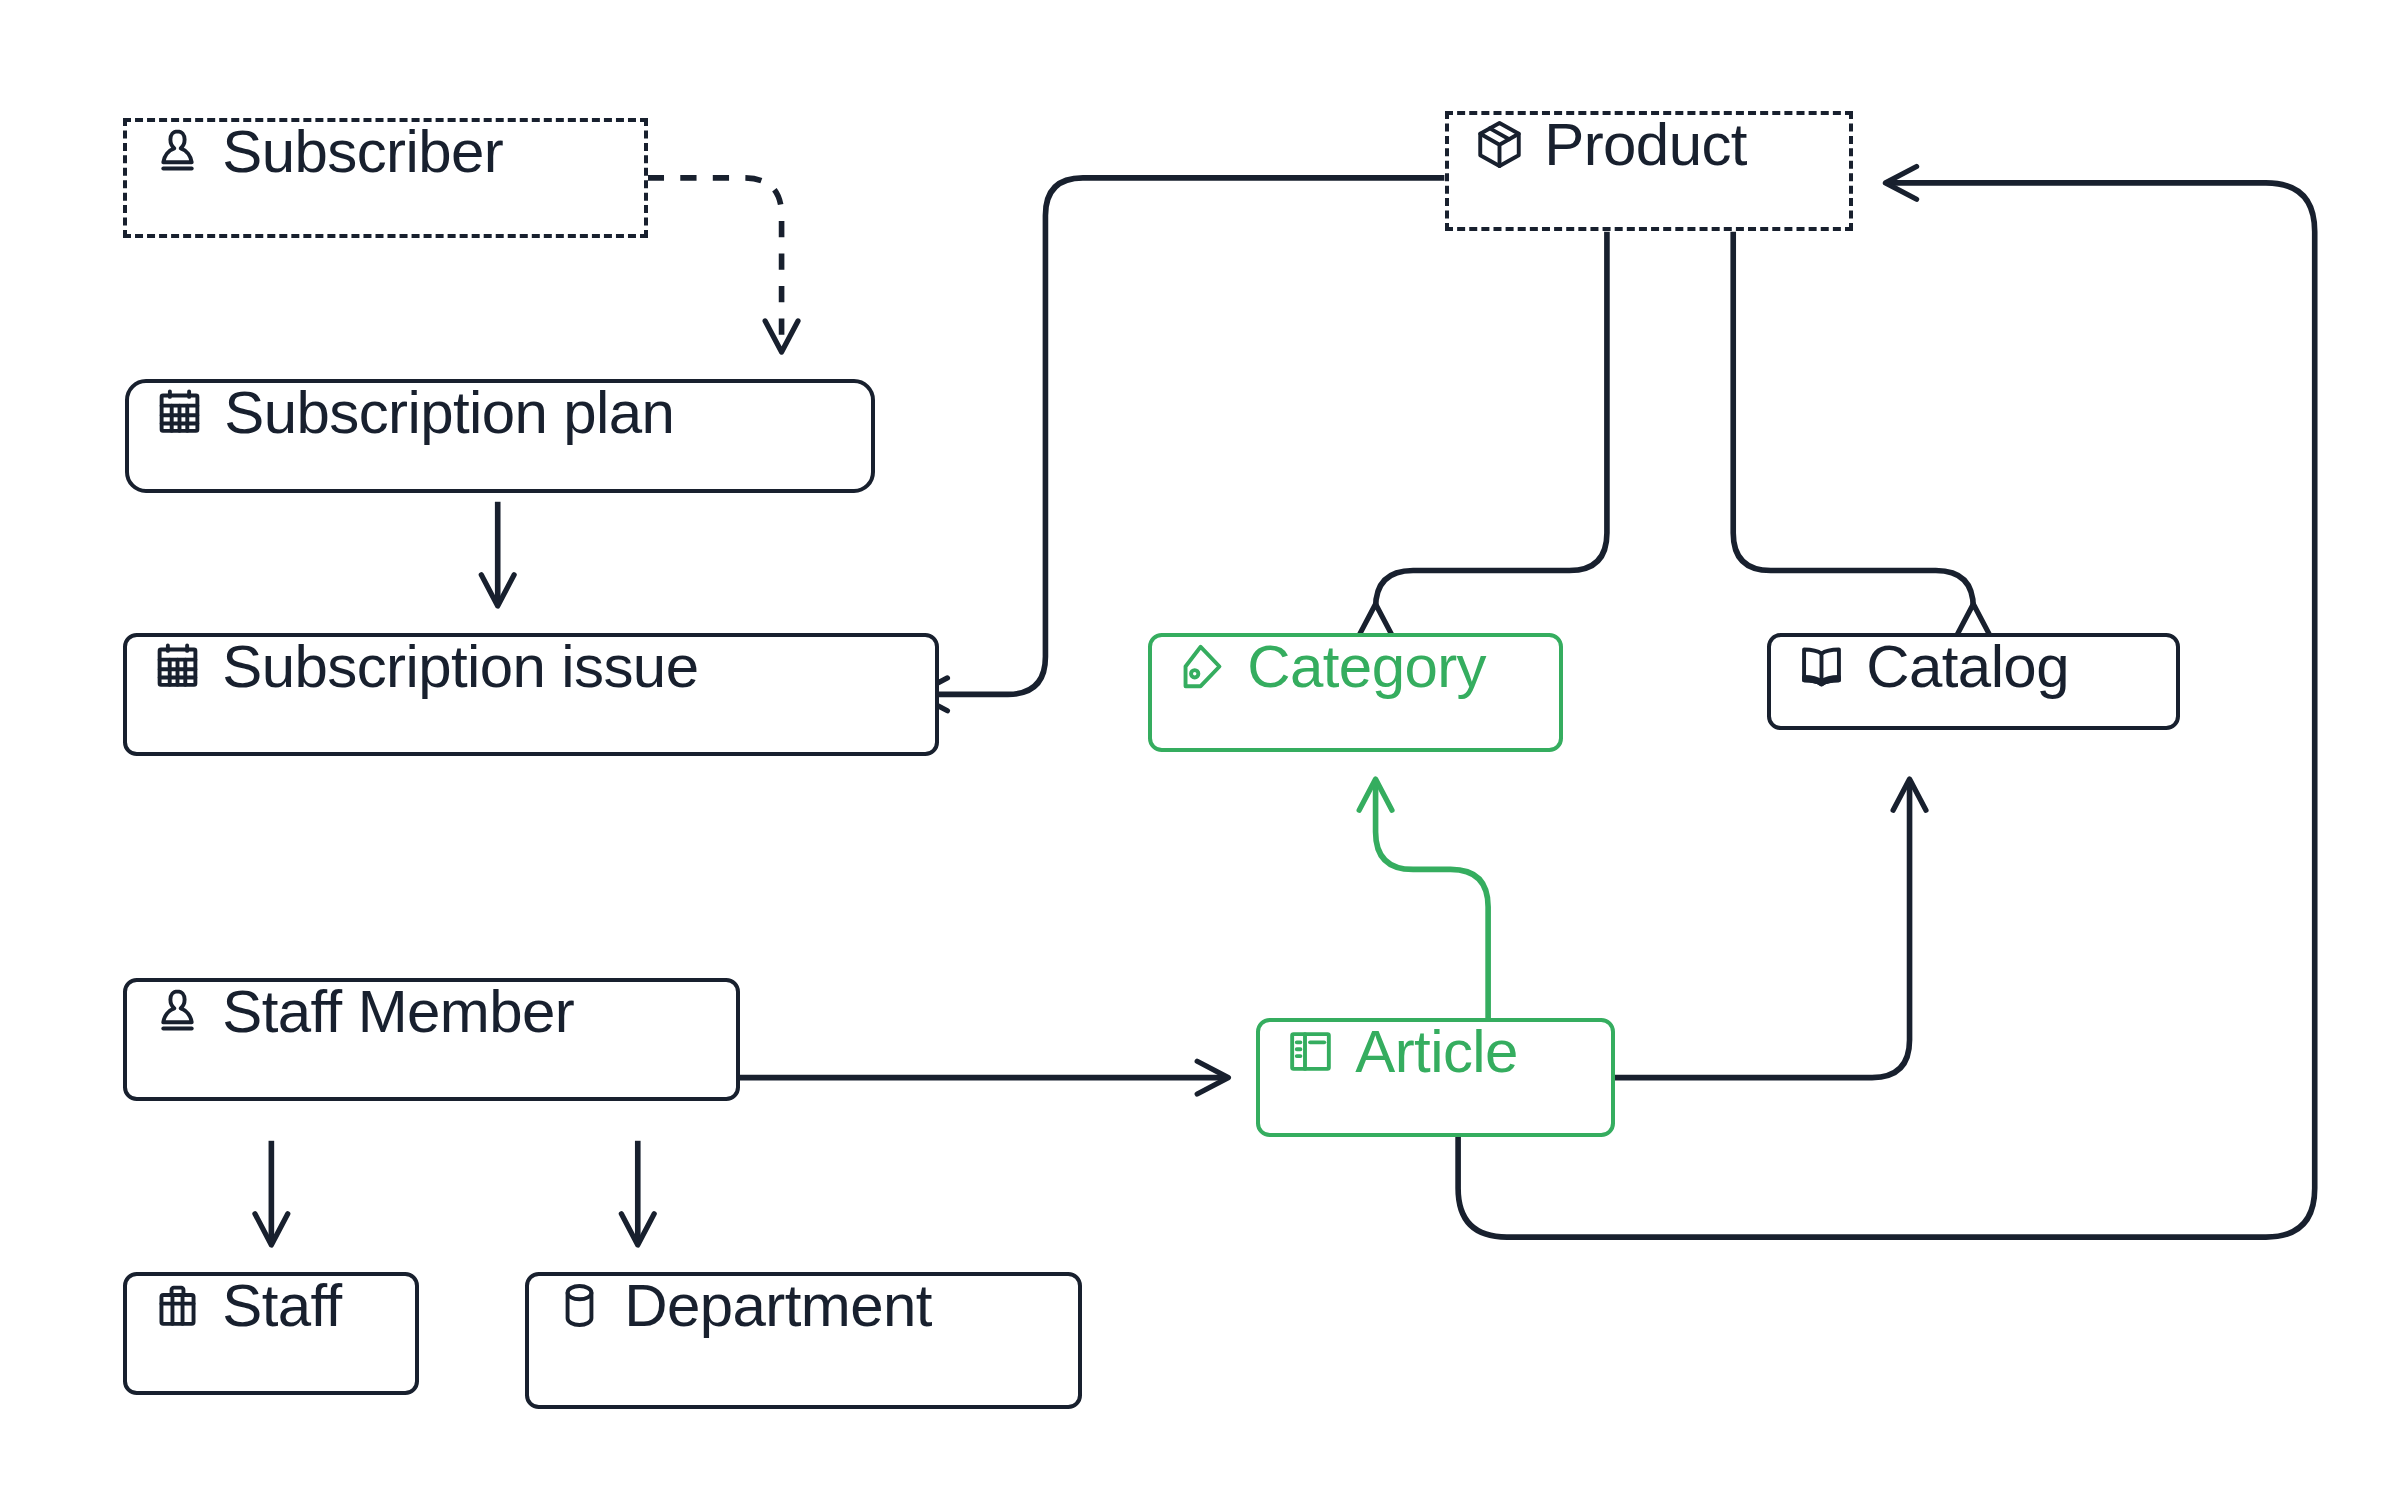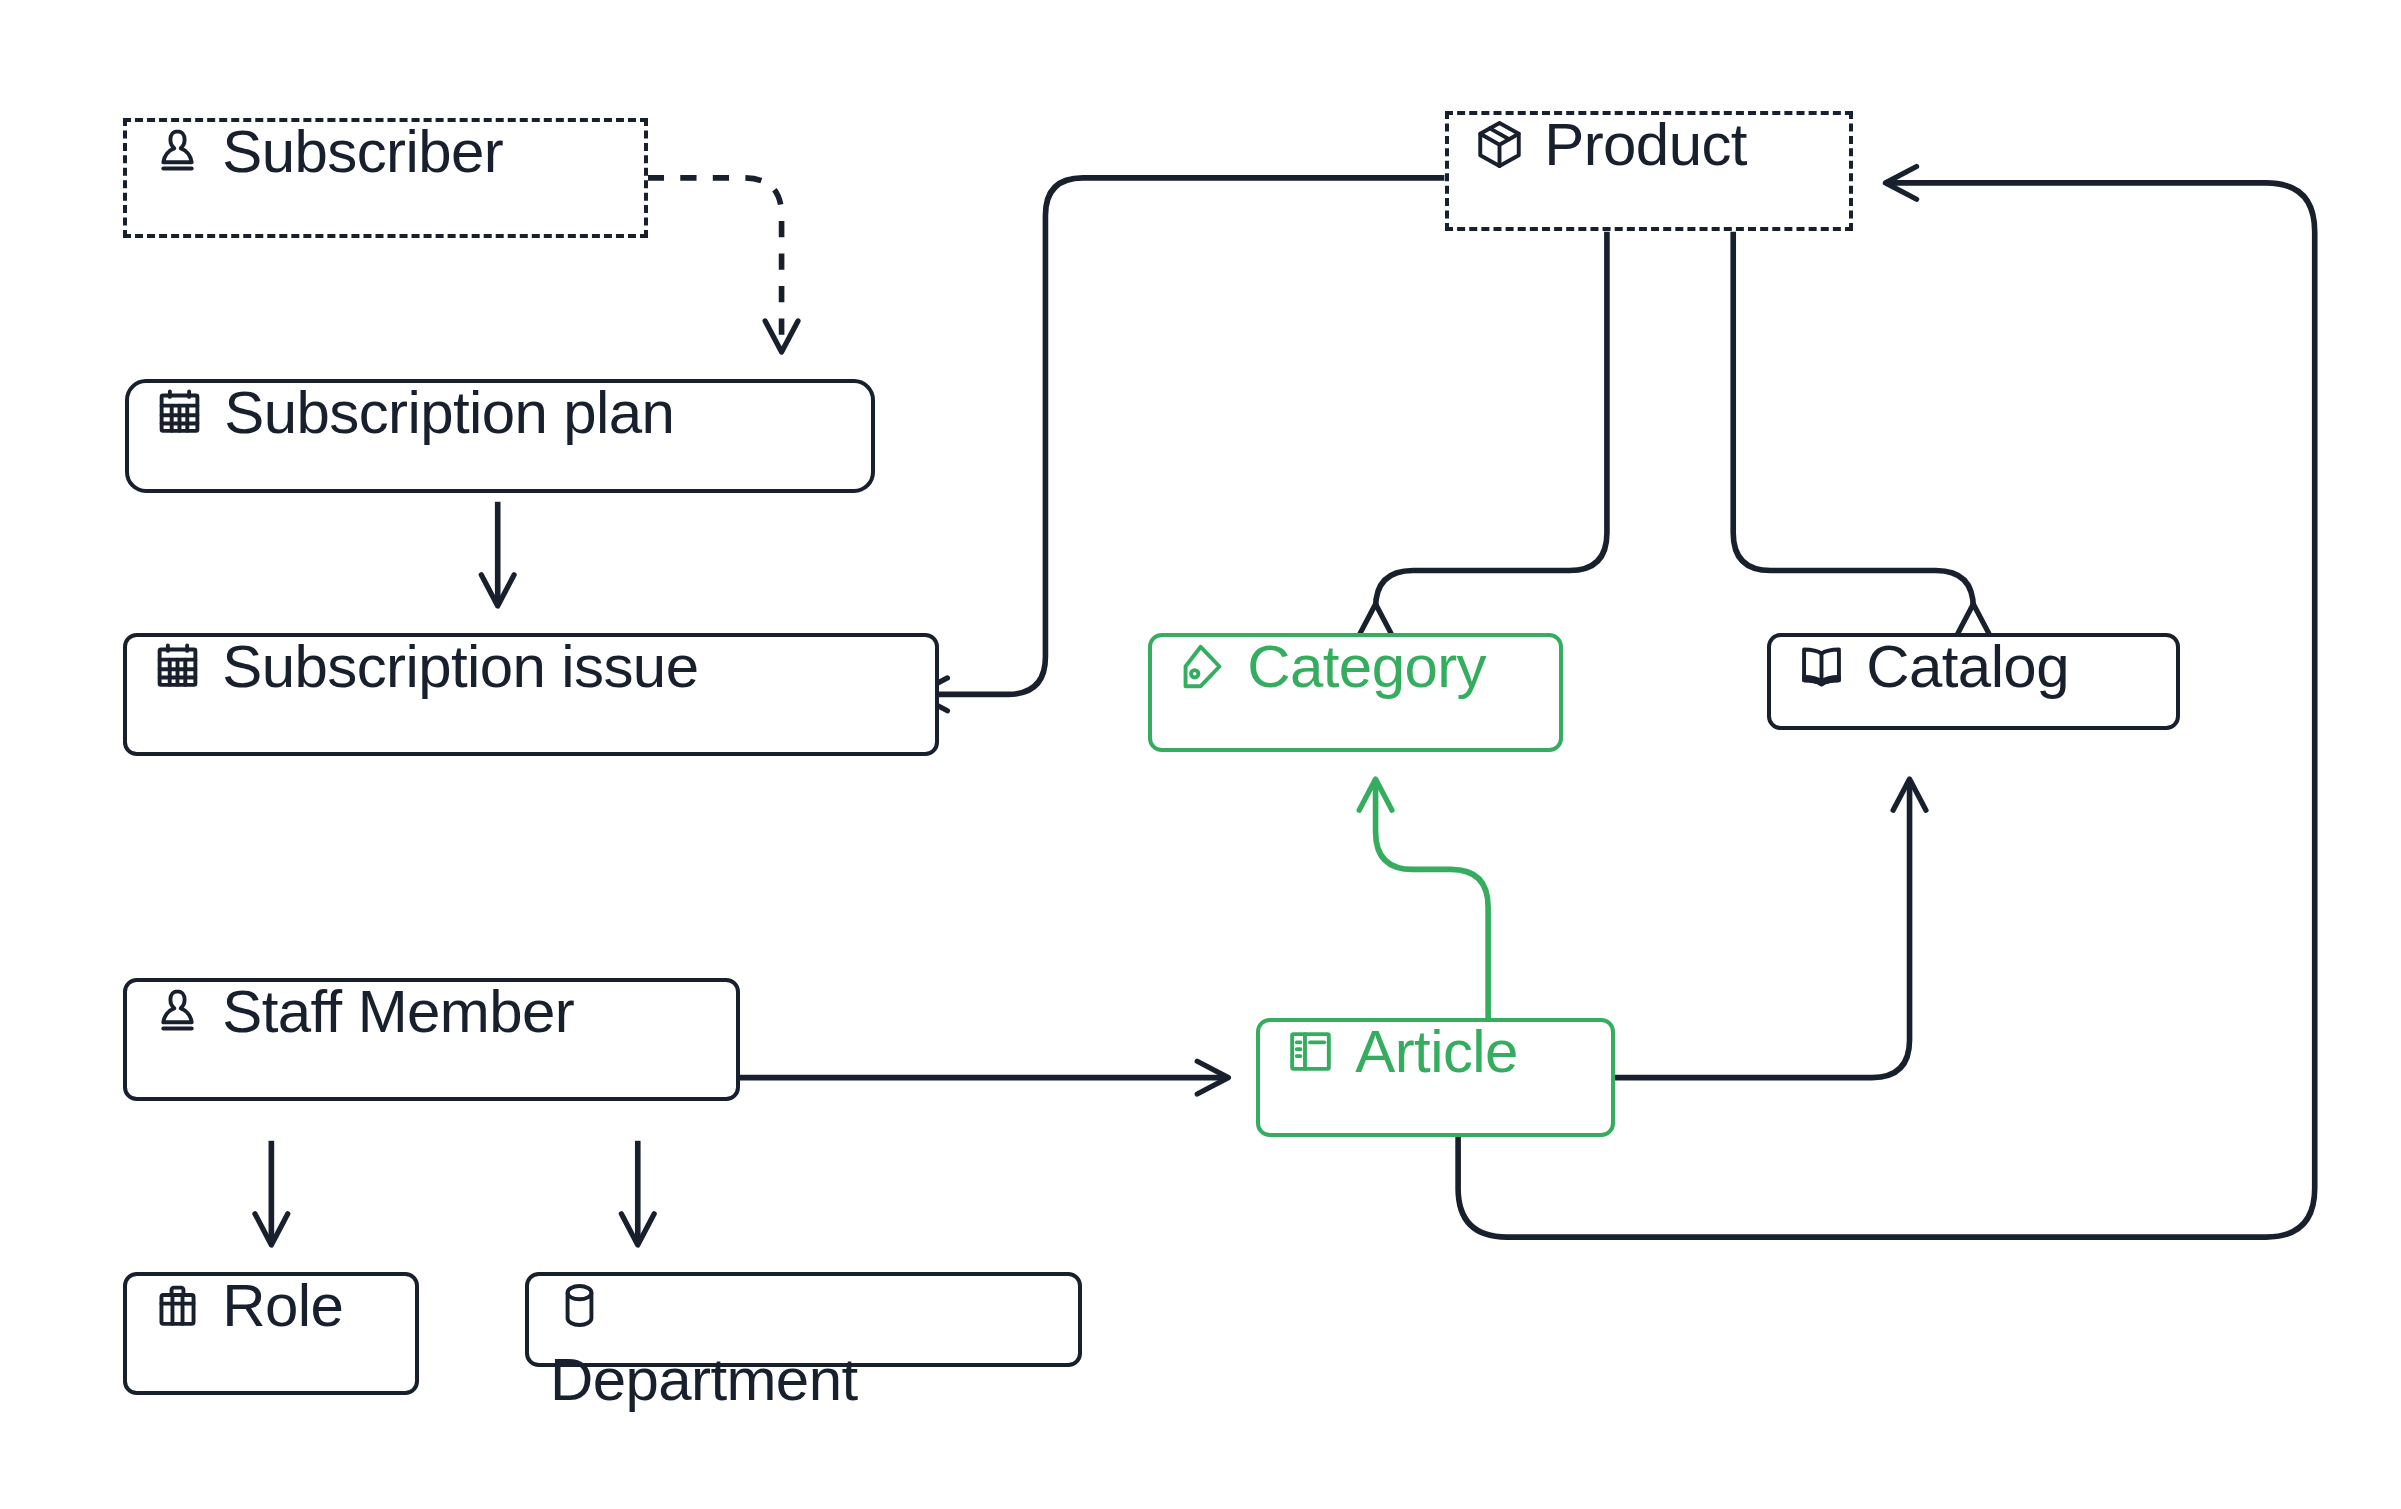--- a/index.html
+++ b/index.html
@@ -156,24 +156,24 @@
 
   <div class="node" style="left:123px; top:1272px; width:296px; height:123px;">
     <span class="node-icon">
       <svg viewBox="0 0 24 24" fill="none" stroke="#18202e" stroke-width="1.7" stroke-linecap="round" stroke-linejoin="round">
         <rect x="5.0" y="7.4" width="14" height="12.6" rx="0.8"></rect>
         <path d="M9.4 7.4V5.2a1 1 0 0 1 1-1h3.2a1 1 0 0 1 1 1v2.2"></path>
         <path d="M5.0 11.2h14"></path>
         <path d="M9.8 7.4v12.6M14.2 7.4v12.6"></path>
       </svg>
     </span>
-    <span class="node-label">Role</span>
-  </div>
-
-  <div class="node" style="left:525px; top:1272px; width:557px; height:95px;flex-direction:column;">
+    <span class="node-label">Staff</span>
+  </div>
+
+  <div class="node" style="left:525px; top:1272px; width:557px; height:137px;">
     <span class="node-icon">
       <svg viewBox="0 0 24 24" fill="none" stroke="#18202e" stroke-width="1.7" stroke-linecap="round" stroke-linejoin="round">
         <ellipse cx="12" cy="6.4" rx="5.2" ry="2.9"></ellipse>
         <path d="M6.8 6.4v11.2c0 1.6 2.33 2.9 5.2 2.9s5.2-1.3 5.2-2.9V6.4"></path>
       </svg>
     </span>
     <span class="node-label">Department</span>
   </div>
 
   <div class="node dashed" style="left:1445px; top:111px; width:408px; height:120px;">

